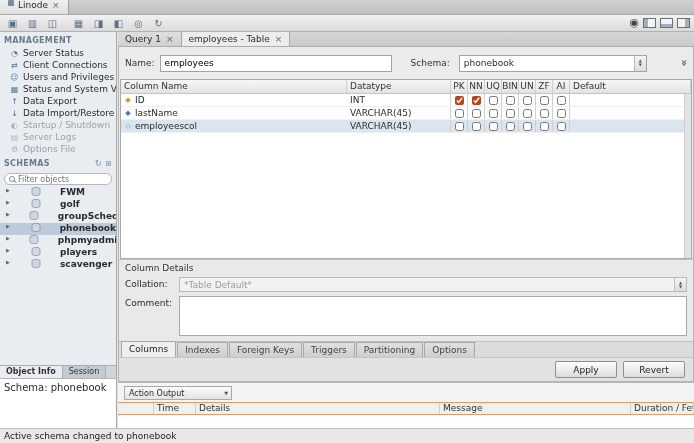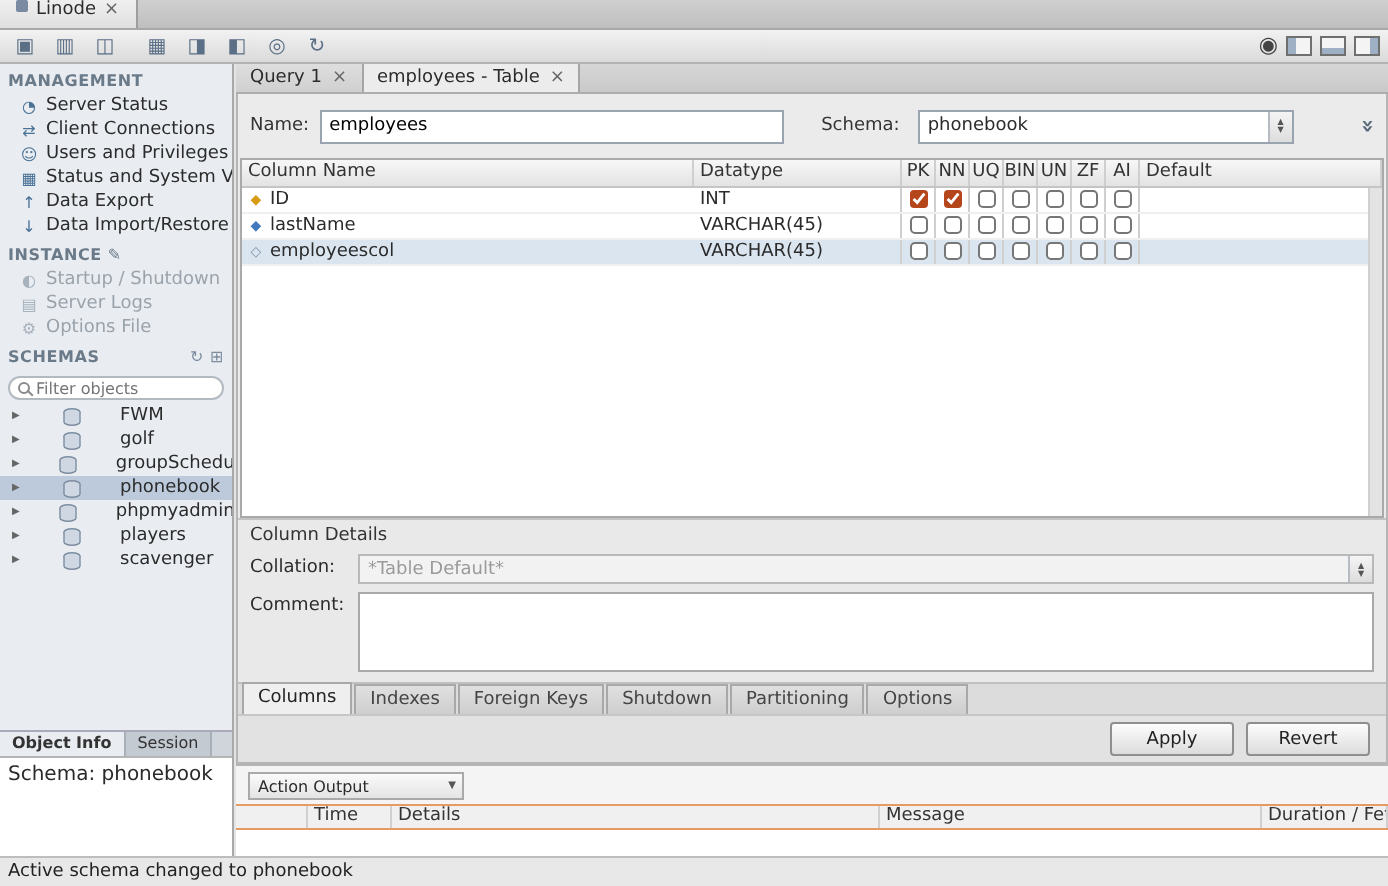--- a/index.html
+++ b/index.html
@@ -41,21 +41,21 @@
   .side-item .sicon { font-size:8px; color:#4a7296; width:9px; text-align:center; flex:0 0 auto; }
   .side-item.disabled { color:#9aa2ab; }
   .side-item.disabled .sicon { color:#a7b2bd; }
   #filterbox { margin:3px 4px 2px 4px; height:12px; background:#fff; border:1px solid #b3b9c0;
     border-radius:6px; display:flex; align-items:center; gap:3px; padding:0 4px; }
   #filterbox input { border:none; outline:none; width:80px; font-size:8px; color:#444;
     font-family:inherit; background:transparent; }
   .mag { width:6px; height:6px; border:1px solid #8a8a8a; border-radius:50%; position:relative; flex:0 0 auto; }
   .mag::after { content:""; position:absolute; width:4px; height:1px; background:#8a8a8a;
     right:-3px; bottom:-1px; transform:rotate(45deg); }
-  .tree-item { height:12px; display:flex; align-items:center; gap:19px; padding-left:6px; font-size:9px; }
+  .tree-item { height:12px; display:flex; gap:19px; padding-left:6px; font-size:9px;font-weight:bold; }
   .tree-item .arrow { font-size:5px; color:#666; width:6px; }
   .tree-item.selected { background:#bccadb; }
   .dbicon { flex:0 0 auto; }
   #side-spacer { flex:1; }
   #side-tabs { height:13px; display:flex; background:#cfd5db; border-top:1px solid #aab; }
   .side-tab { font-size:8px; padding:1px 6px; color:#333; background:#c3cad2; border-right:1px solid #a9afb6; }
   .side-tab.active { background:#e9edf2; font-weight:bold; }
   #objinfo { height:50px; background:#fff; border-top:1px solid #b5b5b5; padding:3px 4px; font-size:10px; }
   
   #main { position:absolute; top:32px; left:118px; right:0; bottom:15px;
@@ -188,24 +188,20 @@
   </div>
   <div class="side-item">
     <span class="sicon">↑</span>
     <span>Data Export</span>
   </div>
   <div class="side-item">
     <span class="sicon">↓</span>
     <span>Data Import/Restore</span>
   </div>
 
-  <div class="sec-header">
-    <span>INSTANCE</span>
-    <span>✎</span>
-  </div>
   <div class="side-item disabled">
     <span class="sicon">◐</span>
     <span>Startup / Shutdown</span>
   </div>
   <div class="side-item disabled">
     <span class="sicon">▤</span>
     <span>Server Logs</span>
   </div>
   <div class="side-item disabled">
     <span class="sicon">⚙</span>
@@ -398,21 +394,21 @@
       <div class="det-row">
         <span class="det-lbl">Comment:</span>
         <textarea id="comment-area" style=""></textarea>
       </div>
     </div>
 
     <div id="edtabs">
       <span class="edtab active">Columns</span>
       <span class="edtab">Indexes</span>
       <span class="edtab">Foreign Keys</span>
-      <span class="edtab">Shutdown</span>
+      <span class="edtab">Triggers</span>
       <span class="edtab">Partitioning</span>
       <span class="edtab">Options</span>
     </div>
 
     <div id="applyrow">
       <button class="btn">Apply</button>
       <button class="btn">Revert</button>
     </div>
   </div>
 

